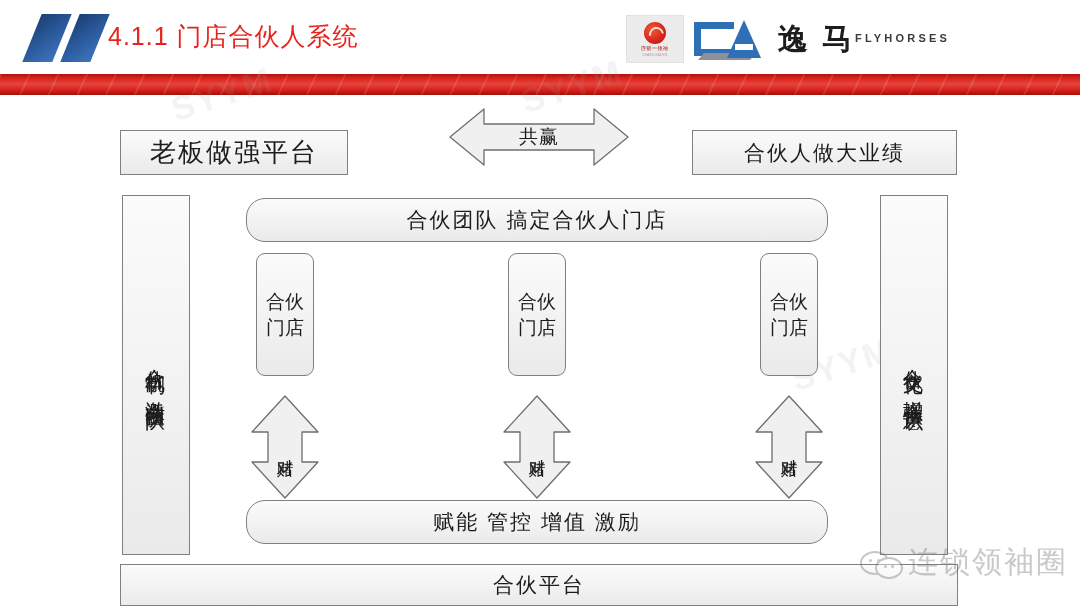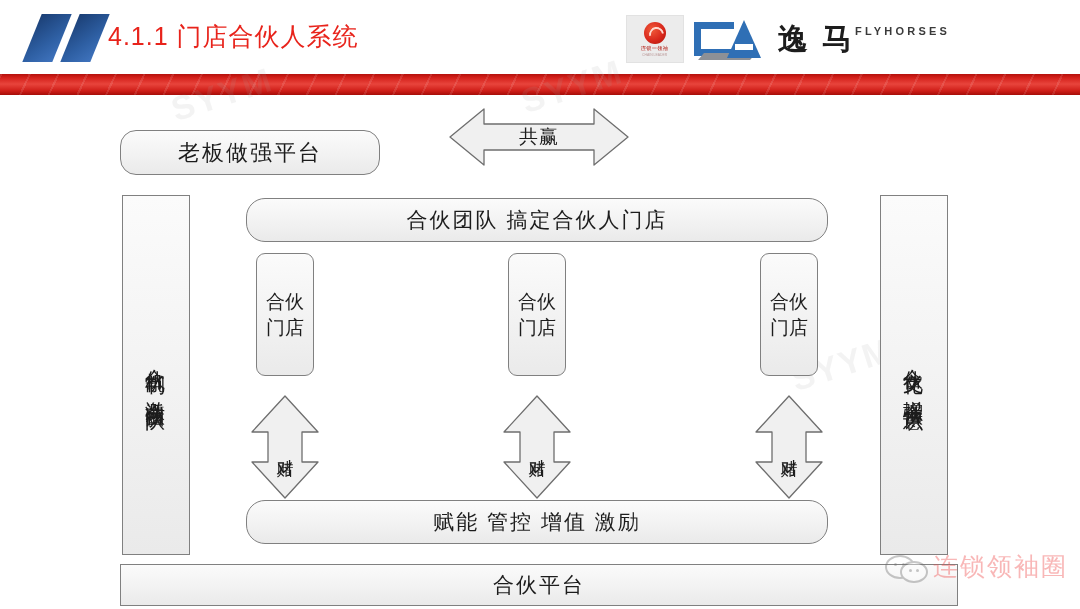--- a/index.html
+++ b/index.html
@@ -27,21 +27,21 @@
   .seal-disc:after{content:"";position:absolute;left:5px;top:5px;width:11px;height:11px;border-radius:50%;border:2px solid #ffd9cf;border-right-color:transparent;border-bottom-color:transparent;transform:rotate(35deg);}
   .seal-txt{font-size:5.5px;color:#b21b12;letter-spacing:.3px;white-space:nowrap;transform:scale(.95);}
   .seal-sub{font-size:3.4px;color:#bb9a9a;white-space:nowrap;}
   .ca-mark{width:74px;height:42px;position:relative;}
   .ca-c{position:absolute;left:0;top:4px;width:40px;height:34px;border:7px solid #2f6fb5;border-right:none;box-sizing:border-box;}
   .ca-c:after{content:"";position:absolute;left:0;bottom:-11px;width:52px;height:7px;background:#8d9096;transform:skewX(-40deg);}
   .ca-a{position:absolute;left:33px;top:2px;width:0;height:0;border-left:17px solid transparent;border-right:17px solid transparent;border-bottom:38px solid #2f6fb5;}
   .ca-a:after{content:"";position:absolute;left:-9px;top:24px;width:18px;height:6px;background:#fff;}
   .cn-brand{display:flex;flex-direction:row;line-height:1;}
   .cn-brand .cn{font-size:30px;color:#1d1d1d;letter-spacing:3px;font-weight:600;}
-  .cn-brand .en{font-size:11px;color:#3a3a3a;letter-spacing:3.2px;font-weight:700;margin-top:2px;}
+  .cn-brand .en{font-size:11px;color:#3a3a3a;letter-spacing:3.2px;font-weight:700;margin-top:9px;}
 
   
   .redbar{position:absolute;left:0;top:74px;width:1080px;height:21px;
     background:linear-gradient(to bottom,#b4100c 0%,#d4211b 18%,#e8443c 48%,#cf1e18 80%,#a60d09 100%);}
   .redbar:before{content:"";position:absolute;left:0;top:0;right:0;bottom:0;
     background:repeating-linear-gradient(115deg,rgba(255,255,255,.11) 0 2px,rgba(255,255,255,0) 2px 26px);}
 
   
   .canvas{position:absolute;left:0;top:95px;width:1080px;height:514px;background:#ffffff;}
 
@@ -73,21 +73,21 @@
   .arrow-v{position:absolute;}
   .arrow-v .lbl{position:absolute;left:0;right:0;top:50%;transform:translateY(-50%);text-align:center;font-size:17px;color:#1c1c1c;
     writing-mode:vertical-rl;text-orientation:upright;margin:0 auto;height:46px;display:flex;align-items:center;justify-content:center;letter-spacing:1px;}
 
   
   .wechat{position:absolute;right:12px;bottom:26px;display:flex;align-items:center;gap:6px;opacity:.38;}
   .wechat .bubbles{position:relative;width:42px;height:28px;}
   .wc1{position:absolute;left:0;top:2px;width:26px;height:20px;border:2px solid #6f6f6f;border-radius:50%;}
   .wc2{position:absolute;left:15px;top:8px;width:24px;height:18px;border:2px solid #6f6f6f;border-radius:50%;background:#fff;}
   .wc1 i,.wc2 i{position:absolute;width:3px;height:3px;background:#6f6f6f;border-radius:50%;}
-  .wechat .txt{font-size:25px;color:#ef4444;letter-spacing:2px;}
+  .wechat .txt{font-size:30px;color:#737373;letter-spacing:2px;}
 </style>
 </head>
 <body>
 
 <div id="slide">
 
   <div class="header">
 
     <div class="logo-mark">
       <div class="slash a"></div>
@@ -116,29 +116,30 @@
   </div>
 
   <div class="redbar"></div>
 
   <div class="canvas">
 
     <div class="wm" style="left:170px;top:-20px;">SYYM</div>
     <div class="wm" style="left:520px;top:-28px;">SYYM</div>
     <div class="wm" style="left:790px;top:250px;">SYYM</div>
 
-    <div class="box" style="left:120px;top:35px;width:260px;height:45px;font-size:22px;letter-spacing:2px;border-radius:16px;">老板做强平台</div>
+    <div class="box" style="left:120px;top:35px;width:228px;height:45px;font-size:26px;letter-spacing:2px;">老板做强平台</div>
 
     <div class="arrow-h" style="left:448px;top:11px;width:182px;height:62px;">
       <svg width="182" height="62" viewBox="0 0 182 62">
         <polygon points="2,31 36,3 36,18 146,18 146,3 180,31 146,59 146,44 36,44 36,59" fill="#f0f0f0" stroke="#6e6e6e" stroke-width="1.3" stroke-linejoin="round"></polygon>
       </svg>
       <div class="lbl">共赢</div>
     </div>
 
+    <div class="box" style="left:692px;top:35px;width:265px;height:45px;font-size:21px;letter-spacing:2px;">合伙人做大业绩</div>
 
     <div class="box vert" style="left:122px;top:100px;width:68px;height:360px;font-size:20px;">合伙机制 激活合伙团队</div>
 
     <div class="box vert" style="left:880px;top:100px;width:68px;height:360px;font-size:20px;">合伙文化 增强合伙意识</div>
 
     <div class="box rounded-lg" style="left:246px;top:103px;width:582px;height:44px;font-size:21px;letter-spacing:2px;">合伙团队 搞定合伙人门店</div>
 
     <div class="box rounded" style="left:256px;top:158px;width:58px;height:123px;font-size:19px;">合伙门店</div>
     <div class="arrow-v" style="left:250px;top:299px;width:70px;height:106px;">
       <svg width="70" height="106" viewBox="0 0 70 106">

